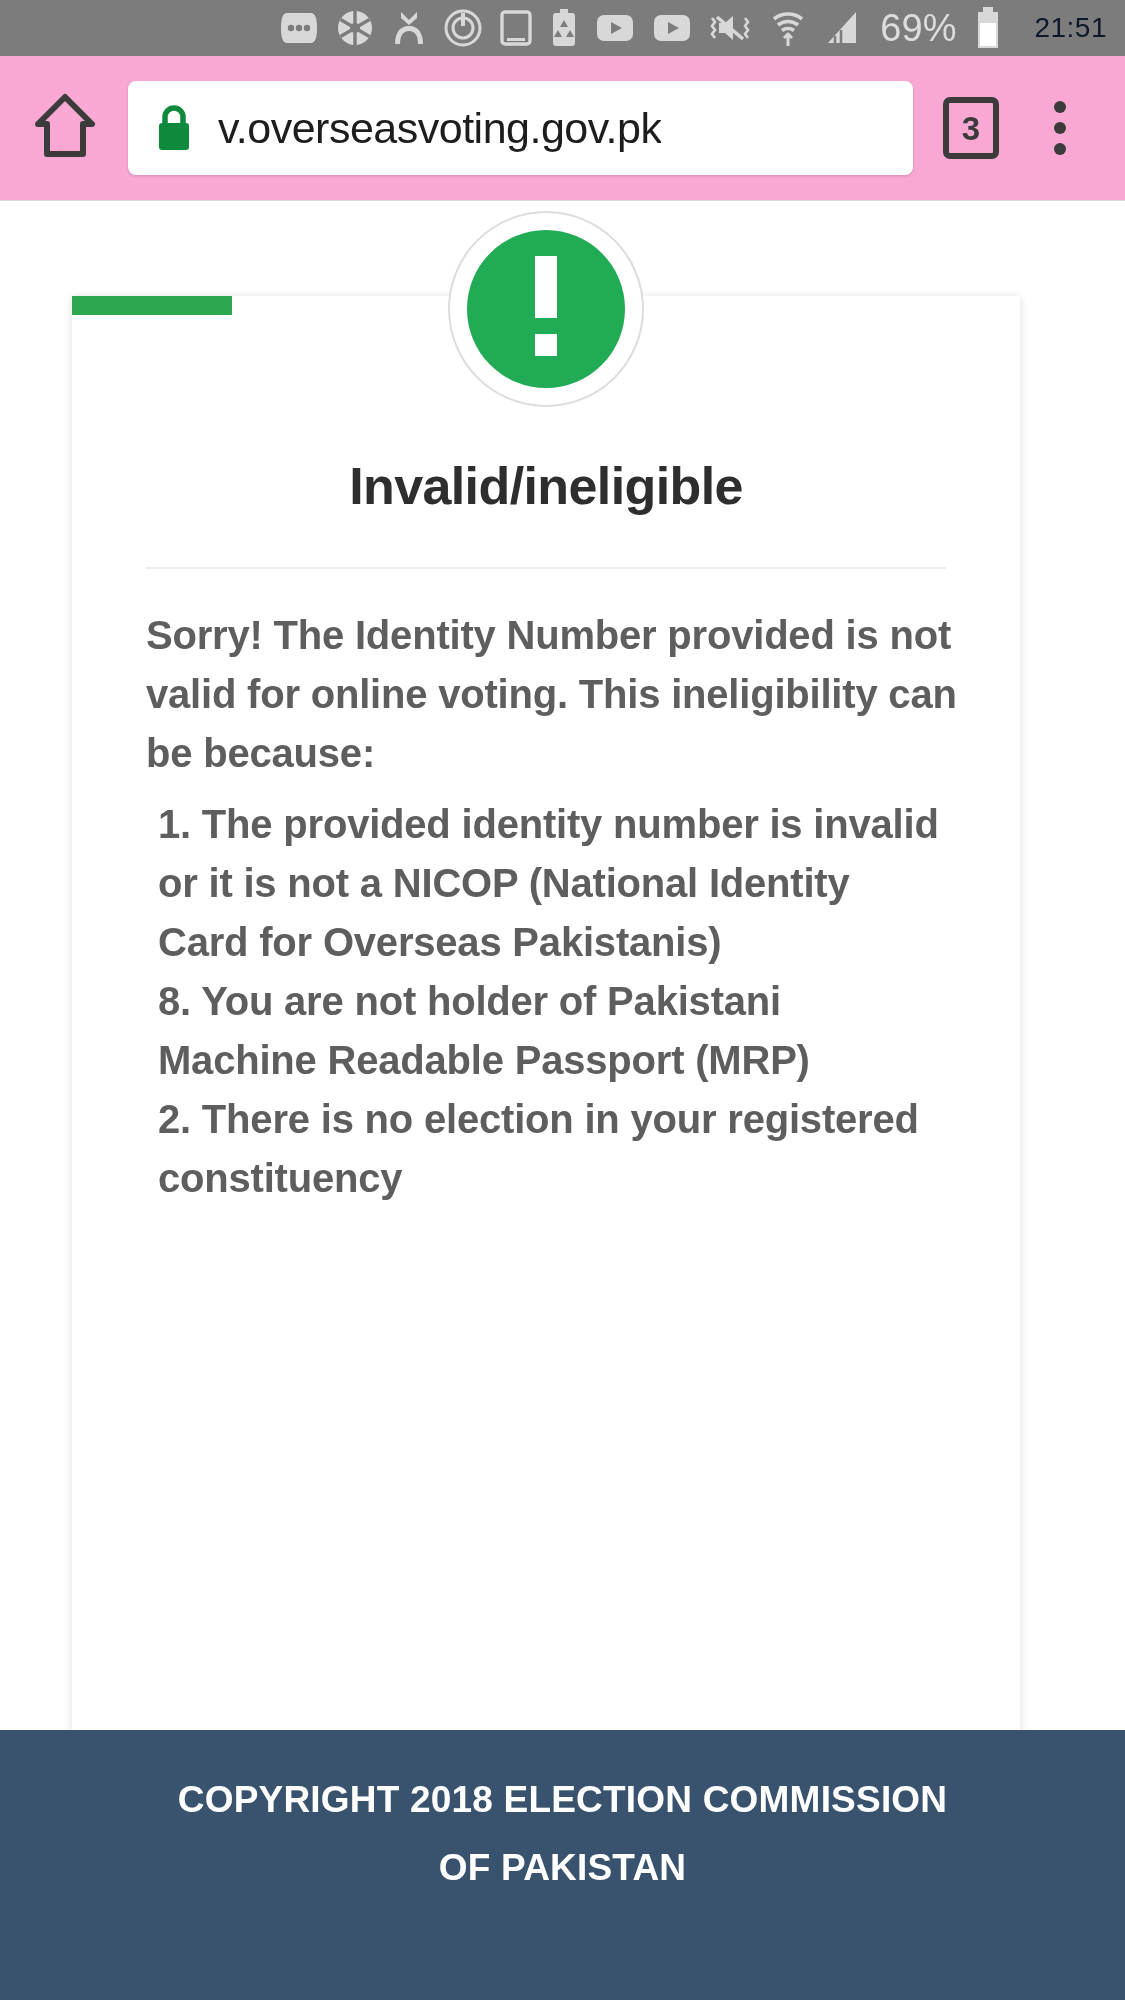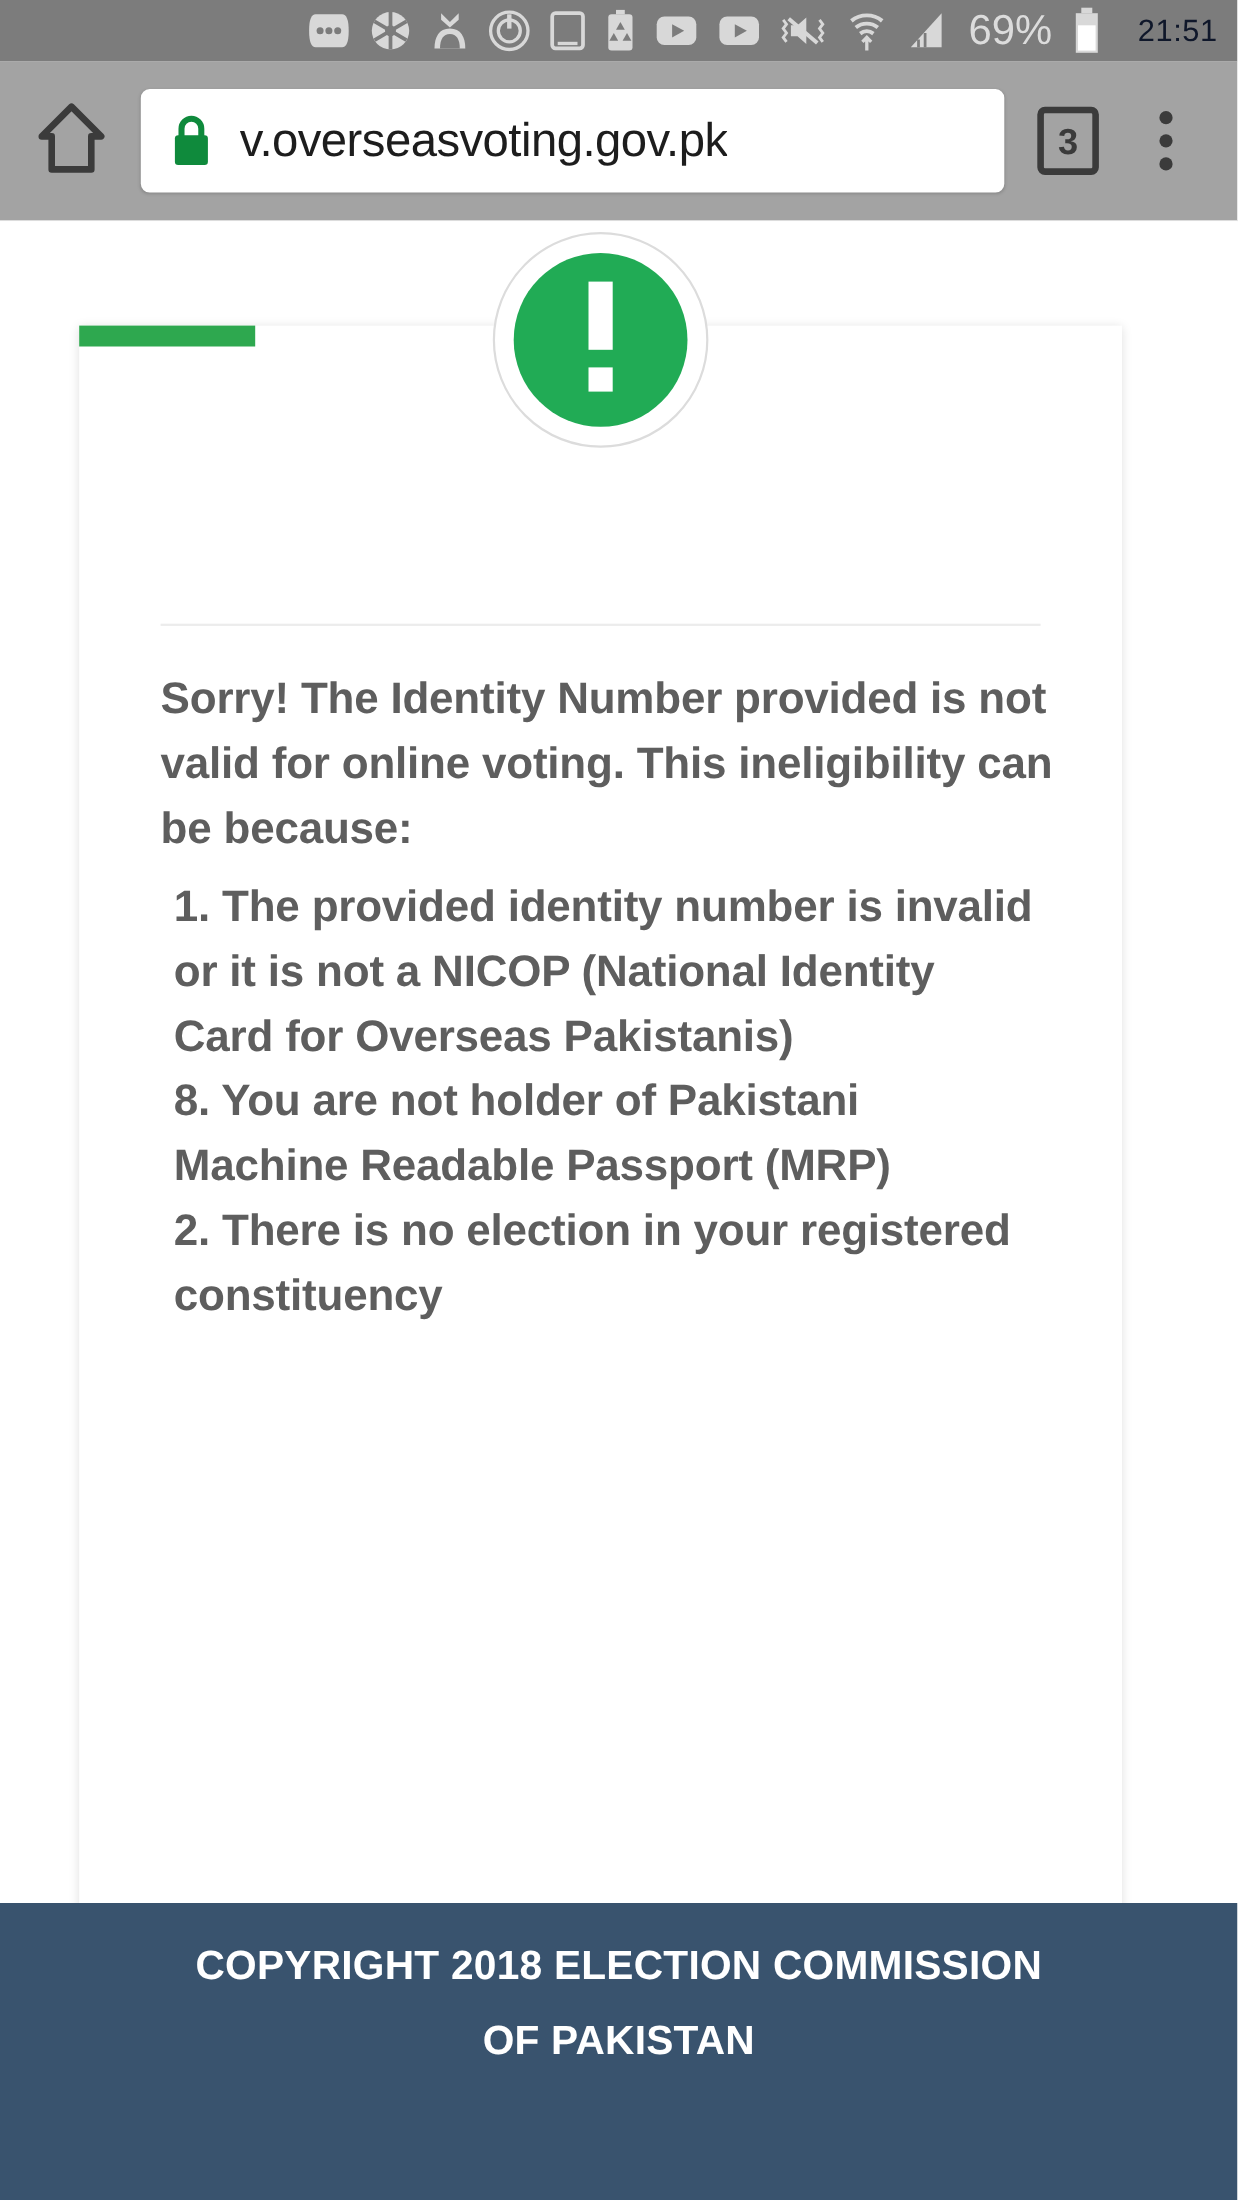--- a/index.html
+++ b/index.html
@@ -47,21 +47,21 @@
   .status-clock {
     color: #0f172a;
     font-size: 28px;
     margin-left: 14px;
     letter-spacing: 0.5px;
   }
 
   
   .browser-bar {
     height: 145px;
-    background: #a3a3a3;
+    background: #f9a8d4;
     display: flex;
     align-items: center;
     padding: 0 22px;
     border-bottom: 1px solid #dcdcdc;
     gap: 0;
   }
   .home-btn {
     width: 86px;
     height: 86px;
     display: flex;
@@ -239,21 +239,21 @@
   .footer {
     position: absolute;
     left: 0;
     right: 0;
     bottom: 0;
     height: 270px;
     background: #39536e;
     display: flex;
     align-items: flex-start;
     justify-content: center;
-    padding-top: 23px;
+    padding-top: 36px;
   }
   .footer-text {
     width: 770px;
     text-align: center;
     color: #ffffff;
     font-size: 37px;
     line-height: 68px;
     font-weight: bold;
     letter-spacing: 0.2px;
   }
@@ -405,20 +405,21 @@
 
     <div class="badge-wrap">
       <div class="badge-ring">
         <div class="badge-circle">
           <span class="bang-stem"></span>
           <span class="bang-dot"></span>
         </div>
       </div>
     </div>
 
+    <div class="card-title">Invalid/ineligible</div>
 
     <div class="card-divider"></div>
 
     <div class="card-body">
       <div class="body-para">Sorry! The Identity Number provided is not valid for online voting. This ineligibility can be because:</div>
       <div class="body-list">
         <div class="body-list-item">1. The provided identity number is invalid or it is not a NICOP (National Identity Card for Overseas Pakistanis)</div>
         <div class="body-list-item">8. You are not holder of Pakistani Machine Readable Passport (MRP)</div>
         <div class="body-list-item">2. There is no election in your registered constituency</div>
       </div>

